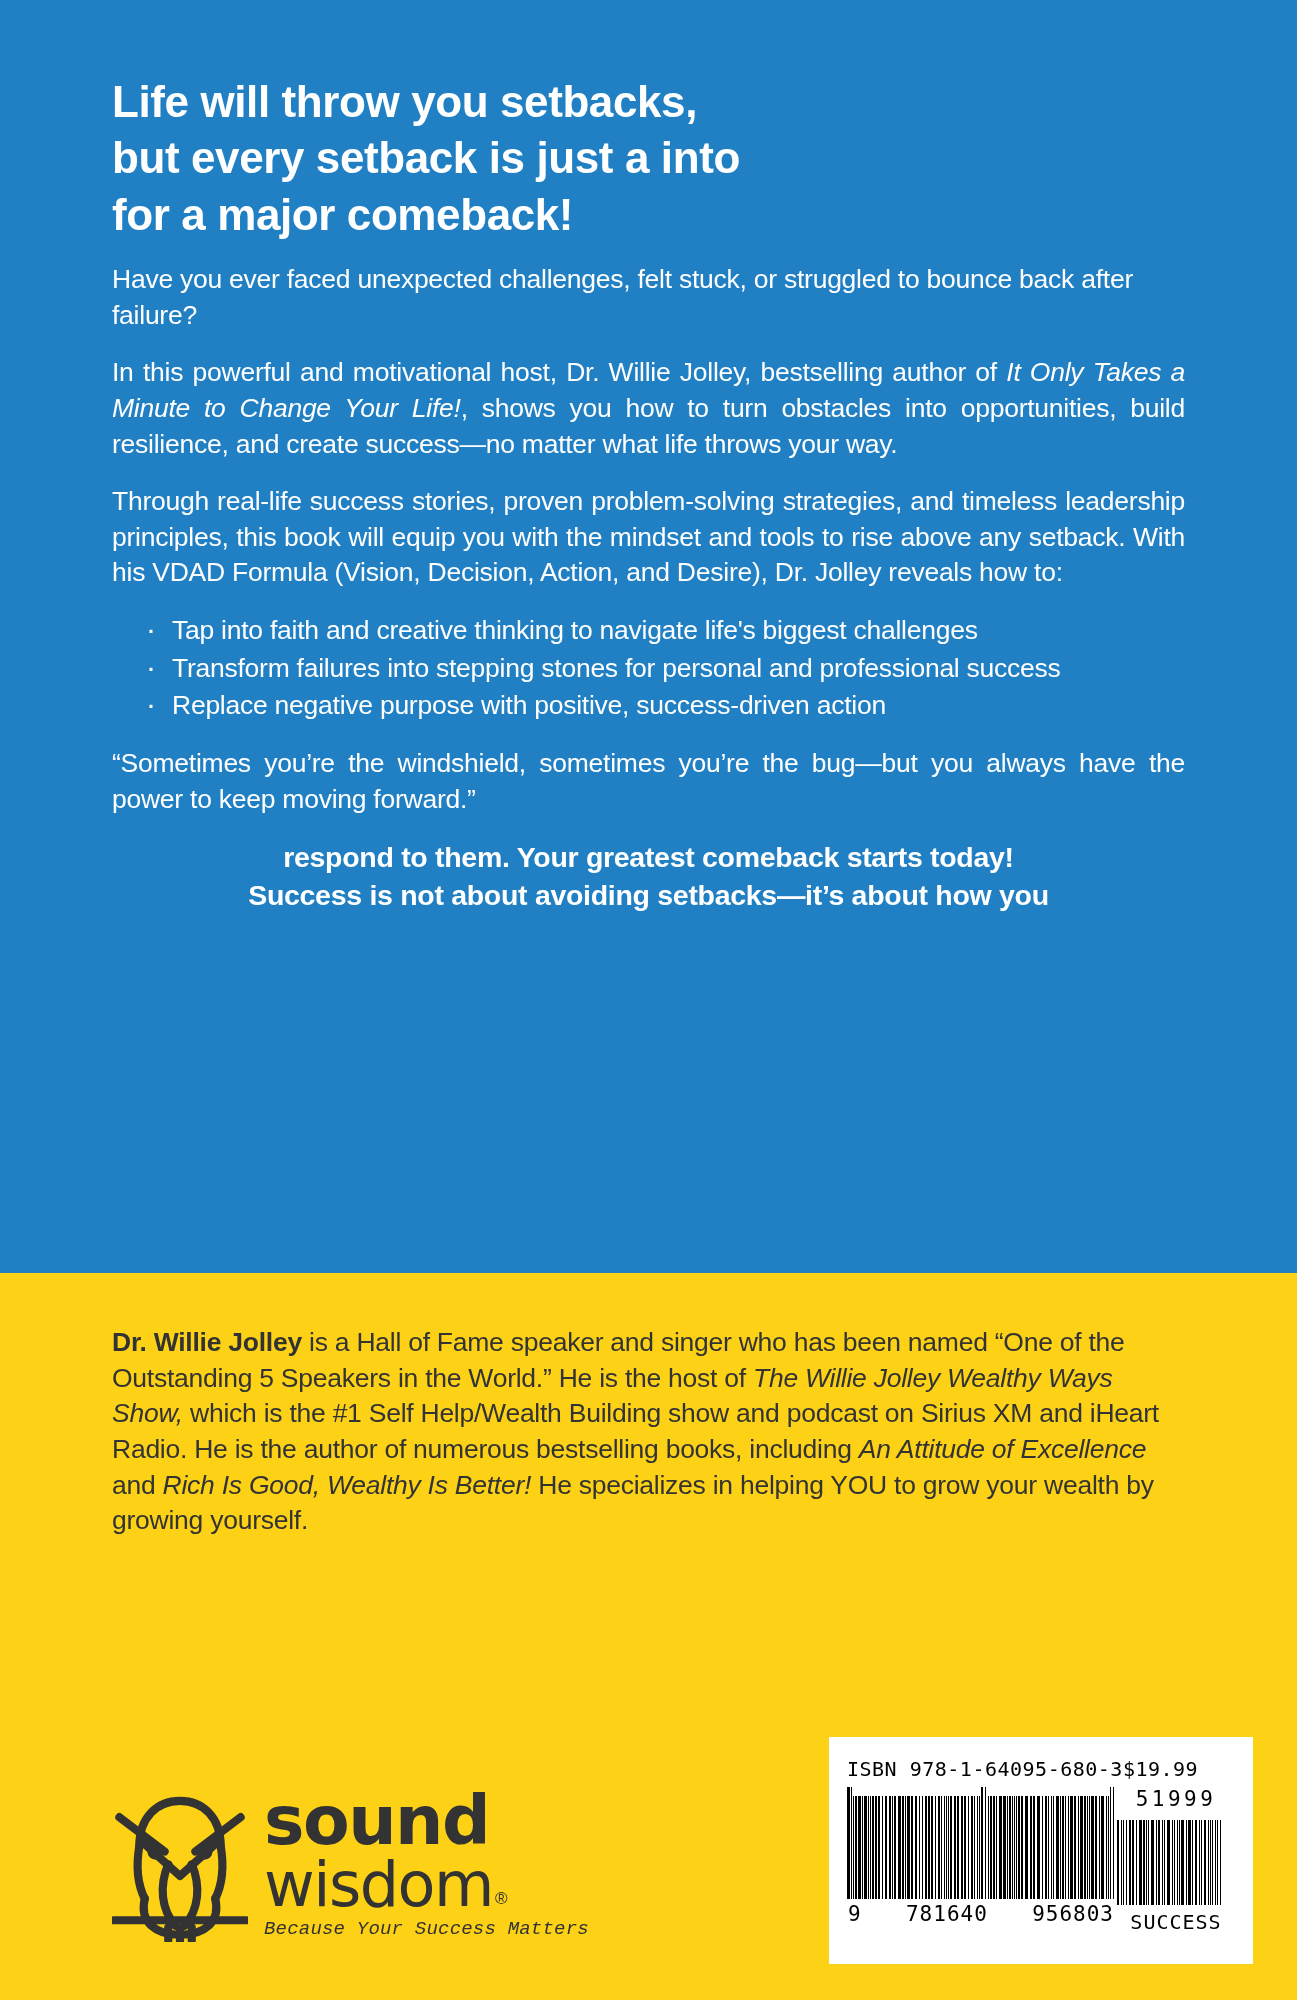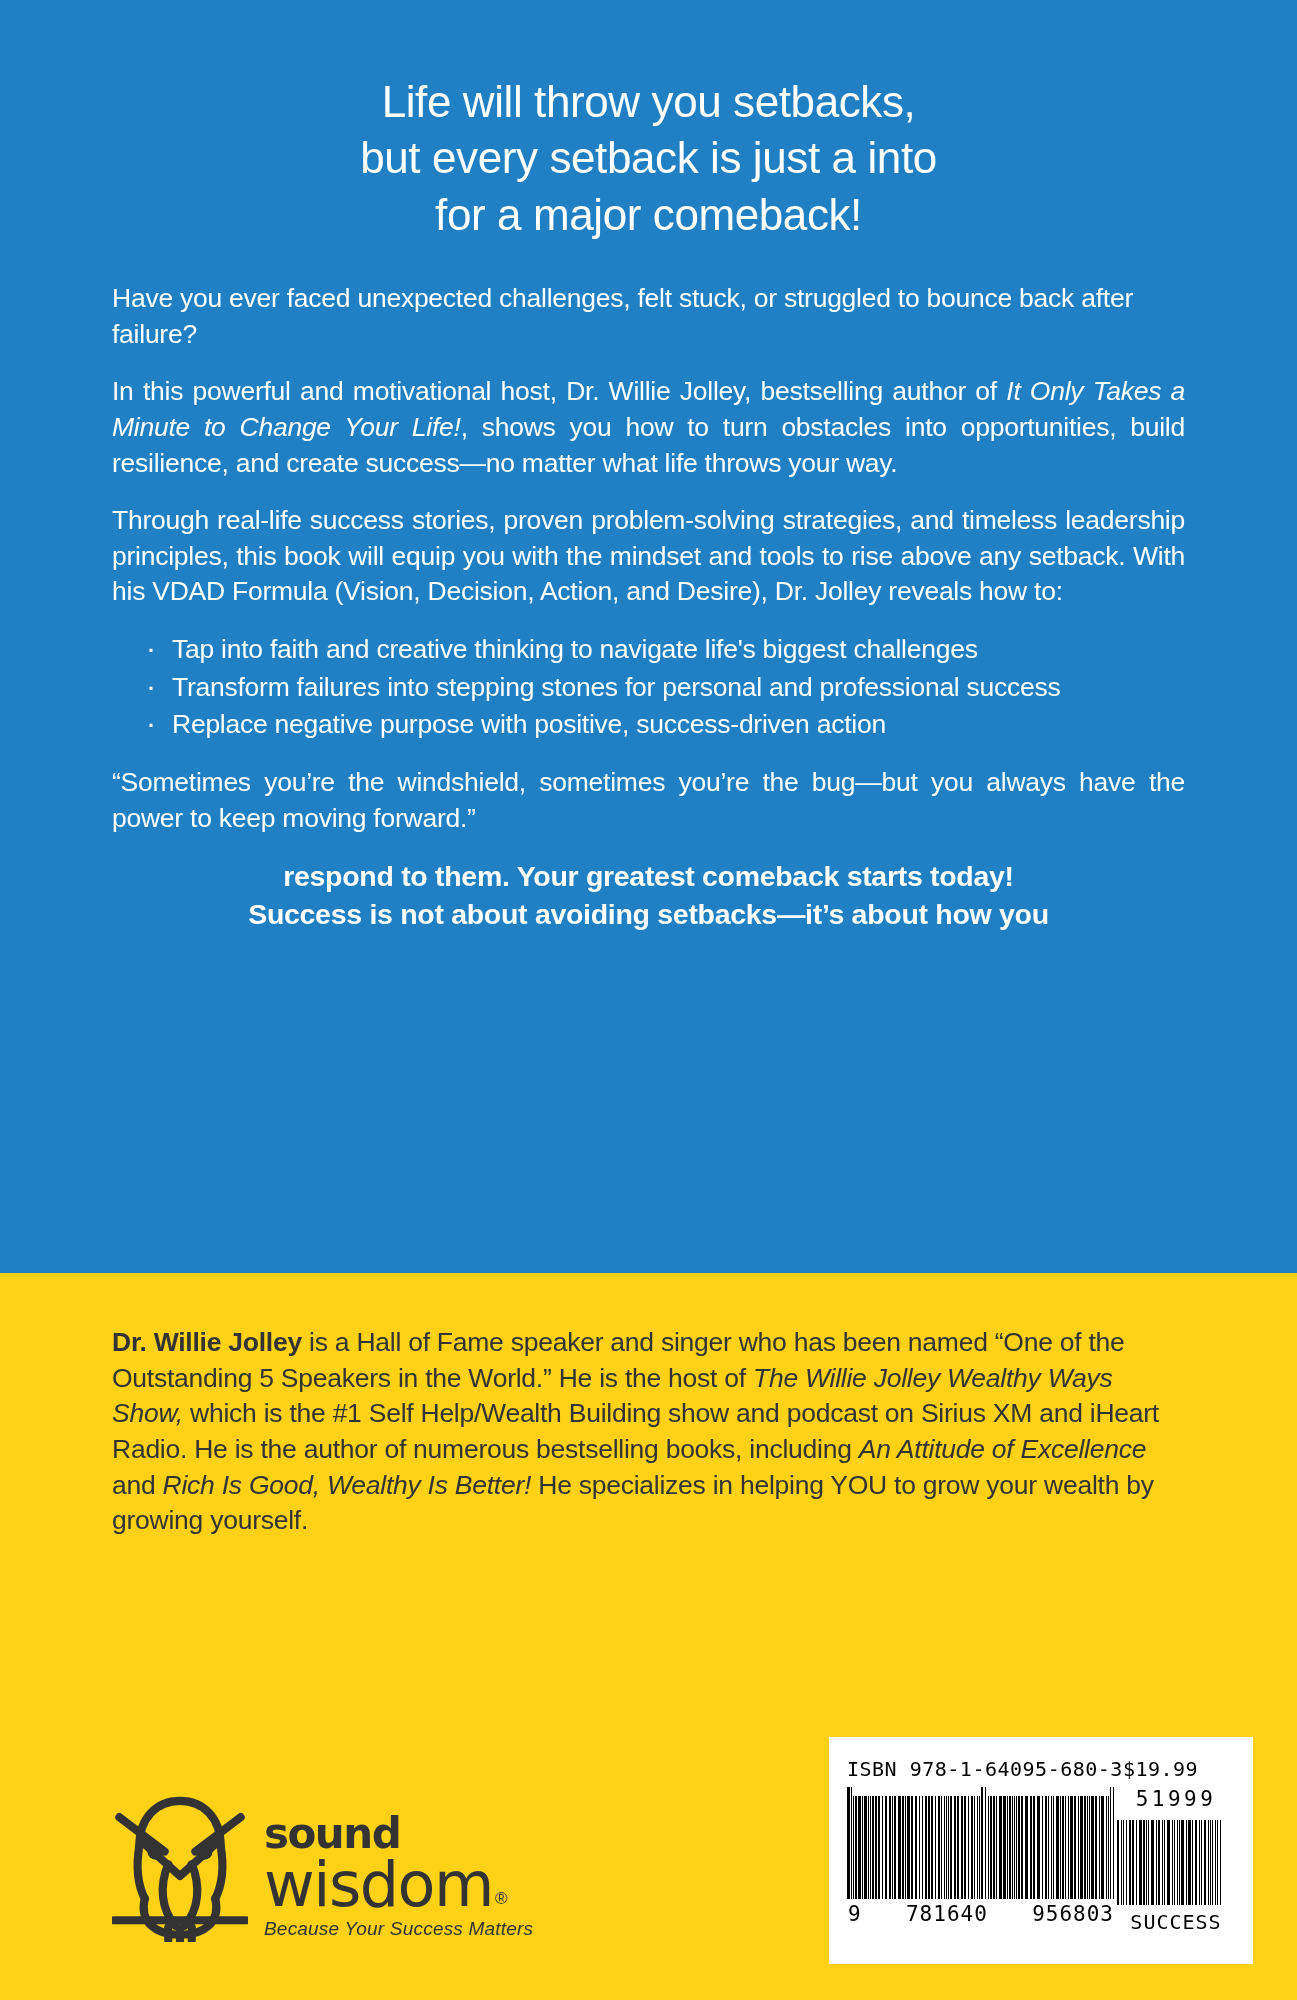--- a/index.html
+++ b/index.html
@@ -13,26 +13,25 @@
 
   
   .blue-panel {
     background:#2180c4;
     color:#ffffff;
     padding:74px 112px 30px 112px;
     height:1273px;
     position:relative;
   }
   .headline {
-    text-align:center;
     font-size:44px;
-    font-weight:normal;
+    font-weight:bold;
     line-height:1.28;
     letter-spacing:-0.4px;
-    margin-bottom:38px;
+    margin-bottom:19px;
     text-rendering:optimizeLegibility;
   }
   .headline div { white-space:nowrap; }
 
   .body-copy { font-size:26.5px; line-height:1.345; letter-spacing:-0.25px;margin-top:9px; }
   .body-copy p { margin-bottom:22px; text-align:justify; }
   .body-copy p.ragged { text-align:left; }
   .body-copy em { font-style:italic; }
 
   ul.benefits { list-style:none; margin:0 0 22px 0; padding:0 8px 0 28px; }
@@ -87,38 +86,38 @@
     left:112px;
     bottom:58px;
     display:flex;
     align-items:flex-end;
   }
   .owl { width:136px; height:152px; flex:0 0 auto; }
   .logo-words { margin-left:16px; position:relative; padding-bottom:2px; }
   .logo-sound {
     font-family:"DejaVu Sans", sans-serif;
     font-weight:bold;
-    font-size:42px;
+    font-size:68px;
     line-height:0.95;
     color:#333333;
     letter-spacing:-1.5px;
   }
   .logo-wisdom {
     font-family:"DejaVu Sans", sans-serif;
     font-weight:normal;
     font-size:62px;
     line-height:1.0;
     color:#333333;
     letter-spacing:-1.5px;
     position:relative;
     display:inline-block;
   }
   .logo-reg { font-size:17px; vertical-align:baseline; position:relative; top:-2px; left:2px; }
   .tagline {
-    font-family:Liberation Sans, sans-serif;
+    font-family:Liberation Mono, monospace;
     font-style:italic;
     font-size:19px;
     color:#333333;
     text-align:right;
     margin-top:2px;
     letter-spacing:0.2px;
   }
 
   
   .barcode-box {

